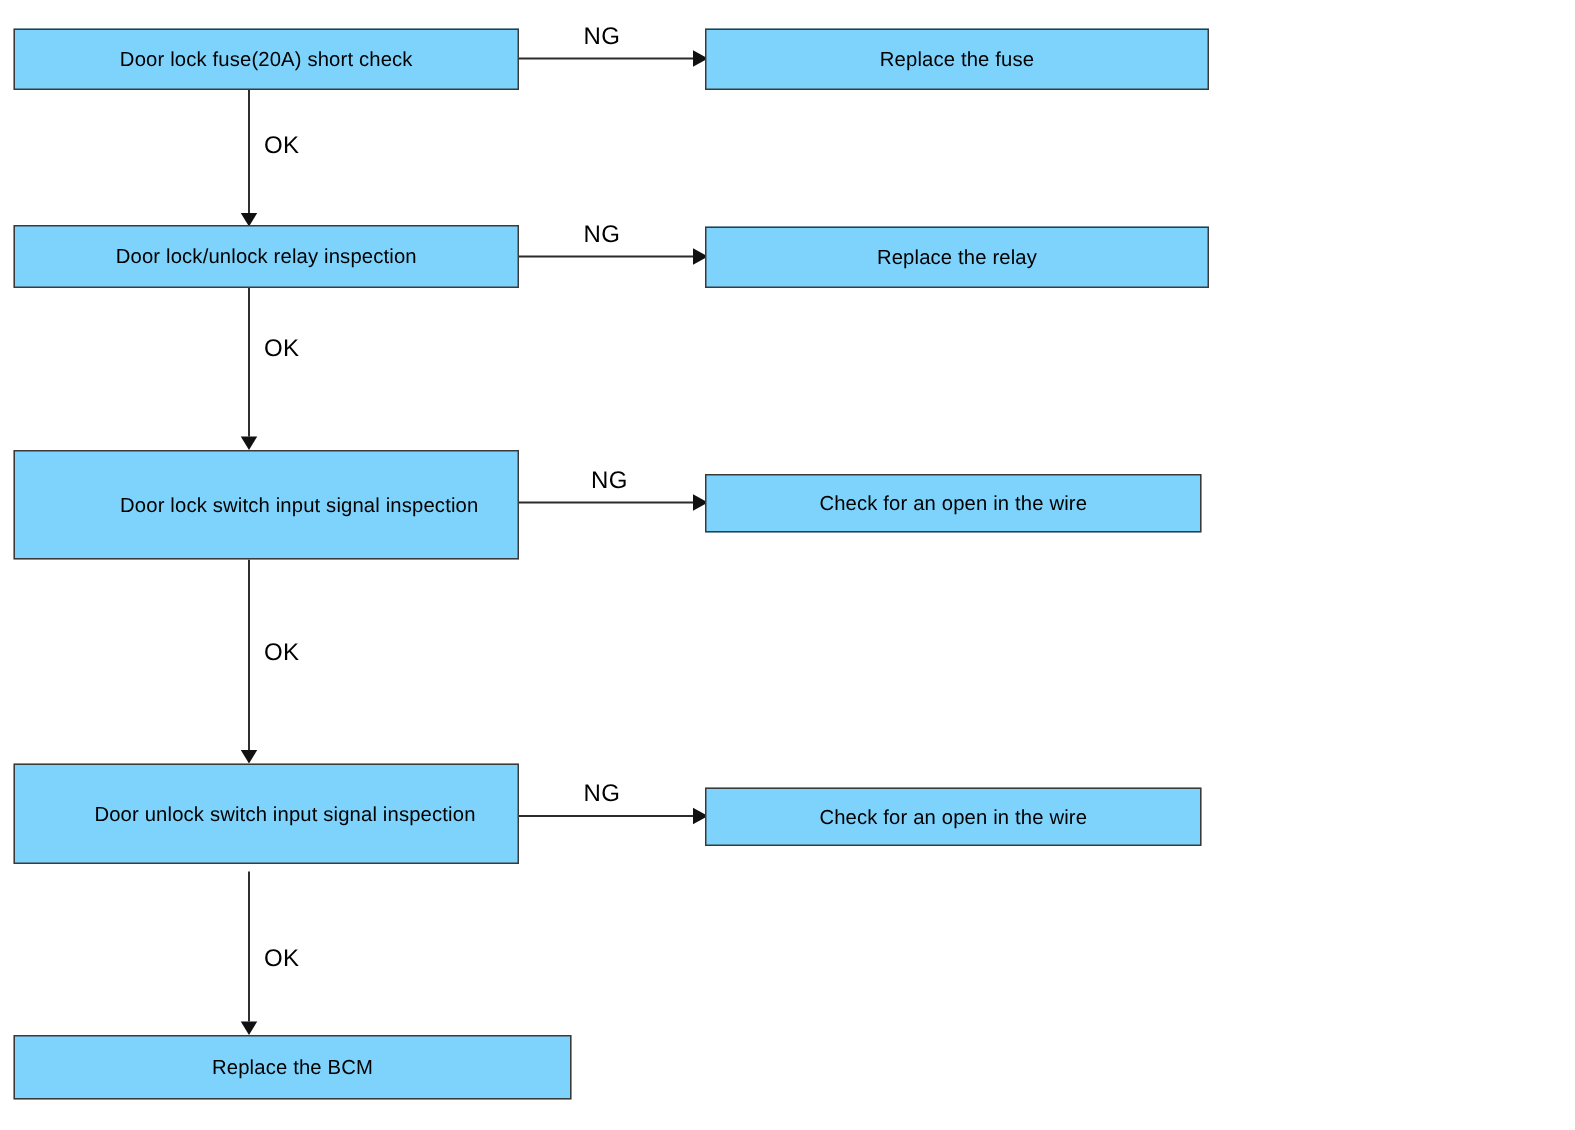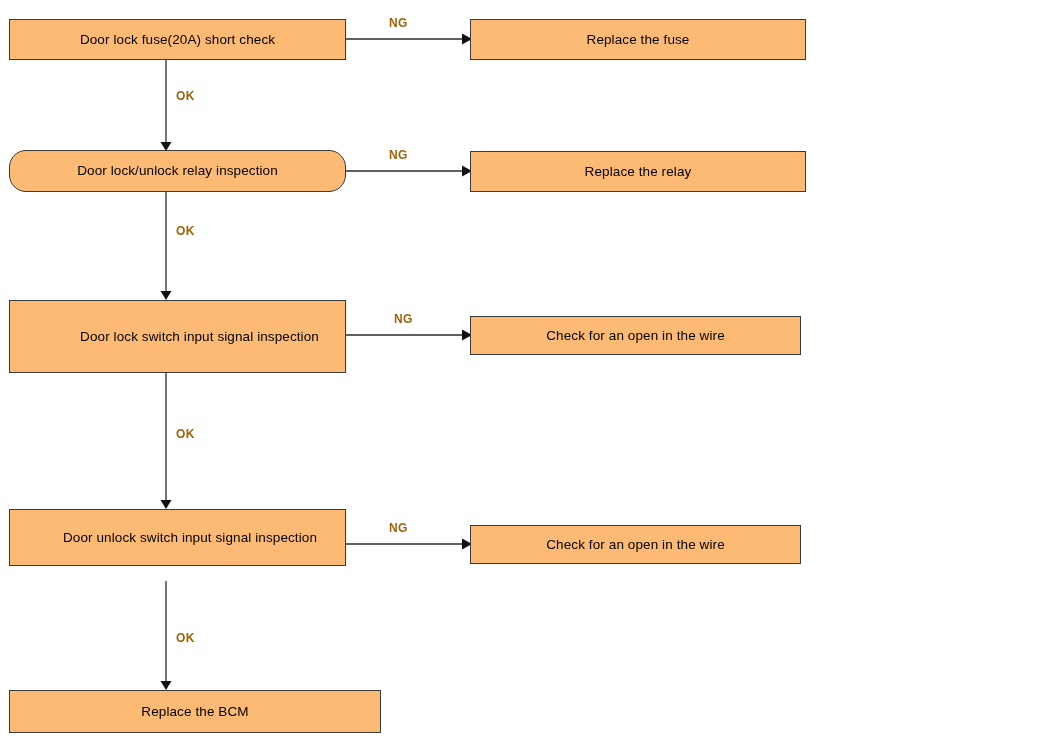--- a/index.html
+++ b/index.html
@@ -15,39 +15,39 @@
     position: relative;
     width: 1050px;
     height: 753px;
     background: #ffffff;
     overflow: hidden;
   }
   .node {
     position: absolute;
     box-sizing: border-box;
     border: 1px solid #3a3a3a;
-    background: #fdba74;
+    background: #7dd3fc;
     display: flex;
     flex-direction: column;
     align-items: center;
     justify-content: center;
     text-align: center;
     color: #000000;
     font-size: 13.5px;
     line-height: 1.45;
     letter-spacing: 0.1px;
   }
   .node .line2 {
     display: block;
   }
   .edge-label {
     position: absolute;
-    font-size: 12px;
-    font-weight: bold;
-    color: #a16207;
+    font-size: 16px;
+    font-weight: normal;
+    color: #000000;
     letter-spacing: 0.3px;
     white-space: nowrap;
   }
   .conn {
     position: absolute;
     overflow: visible;
   }
   .conn line {
     stroke: #2b2b2b;
     stroke-width: 1.3;
@@ -101,29 +101,29 @@
     <g>
       <line x1="166" y1="581" x2="166" y2="681"></line>
       <polygon points="160.5,681 171.5,681 166,690"></polygon>
     </g>
   </svg>
 
   <div class="node" style="left:9px; top:19px; width:337px; height:41px;">
     <span>Door lock fuse(20A) short check</span>
   </div>
 
-  <div class="node" style="left:9px; top:150px; width:337px; height:42px;border-radius:17px;">
+  <div class="node" style="left:9px; top:150px; width:337px; height:42px;">
     <span>Door lock/unlock relay inspection</span>
   </div>
 
   <div class="node" style="left:9px; top:300px; width:337px; height:73px;padding-left:44px;">
     <span>Door lock switch input signal inspection</span>
   </div>
 
-  <div class="node" style="left:9px; top:509px; width:337px; height:57px;padding-left:25px;">
+  <div class="node" style="left:9px; top:509px; width:337px; height:67px;padding-left:25px;">
     <span>Door unlock switch input signal inspection</span>
   </div>
 
   <div class="node" style="left:9px; top:690px; width:372px; height:43px;">
     <span>Replace the BCM</span>
   </div>
 
   <div class="node" style="left:470px; top:19px; width:336px; height:41px;">
     <span>Replace the fuse</span>
   </div>

